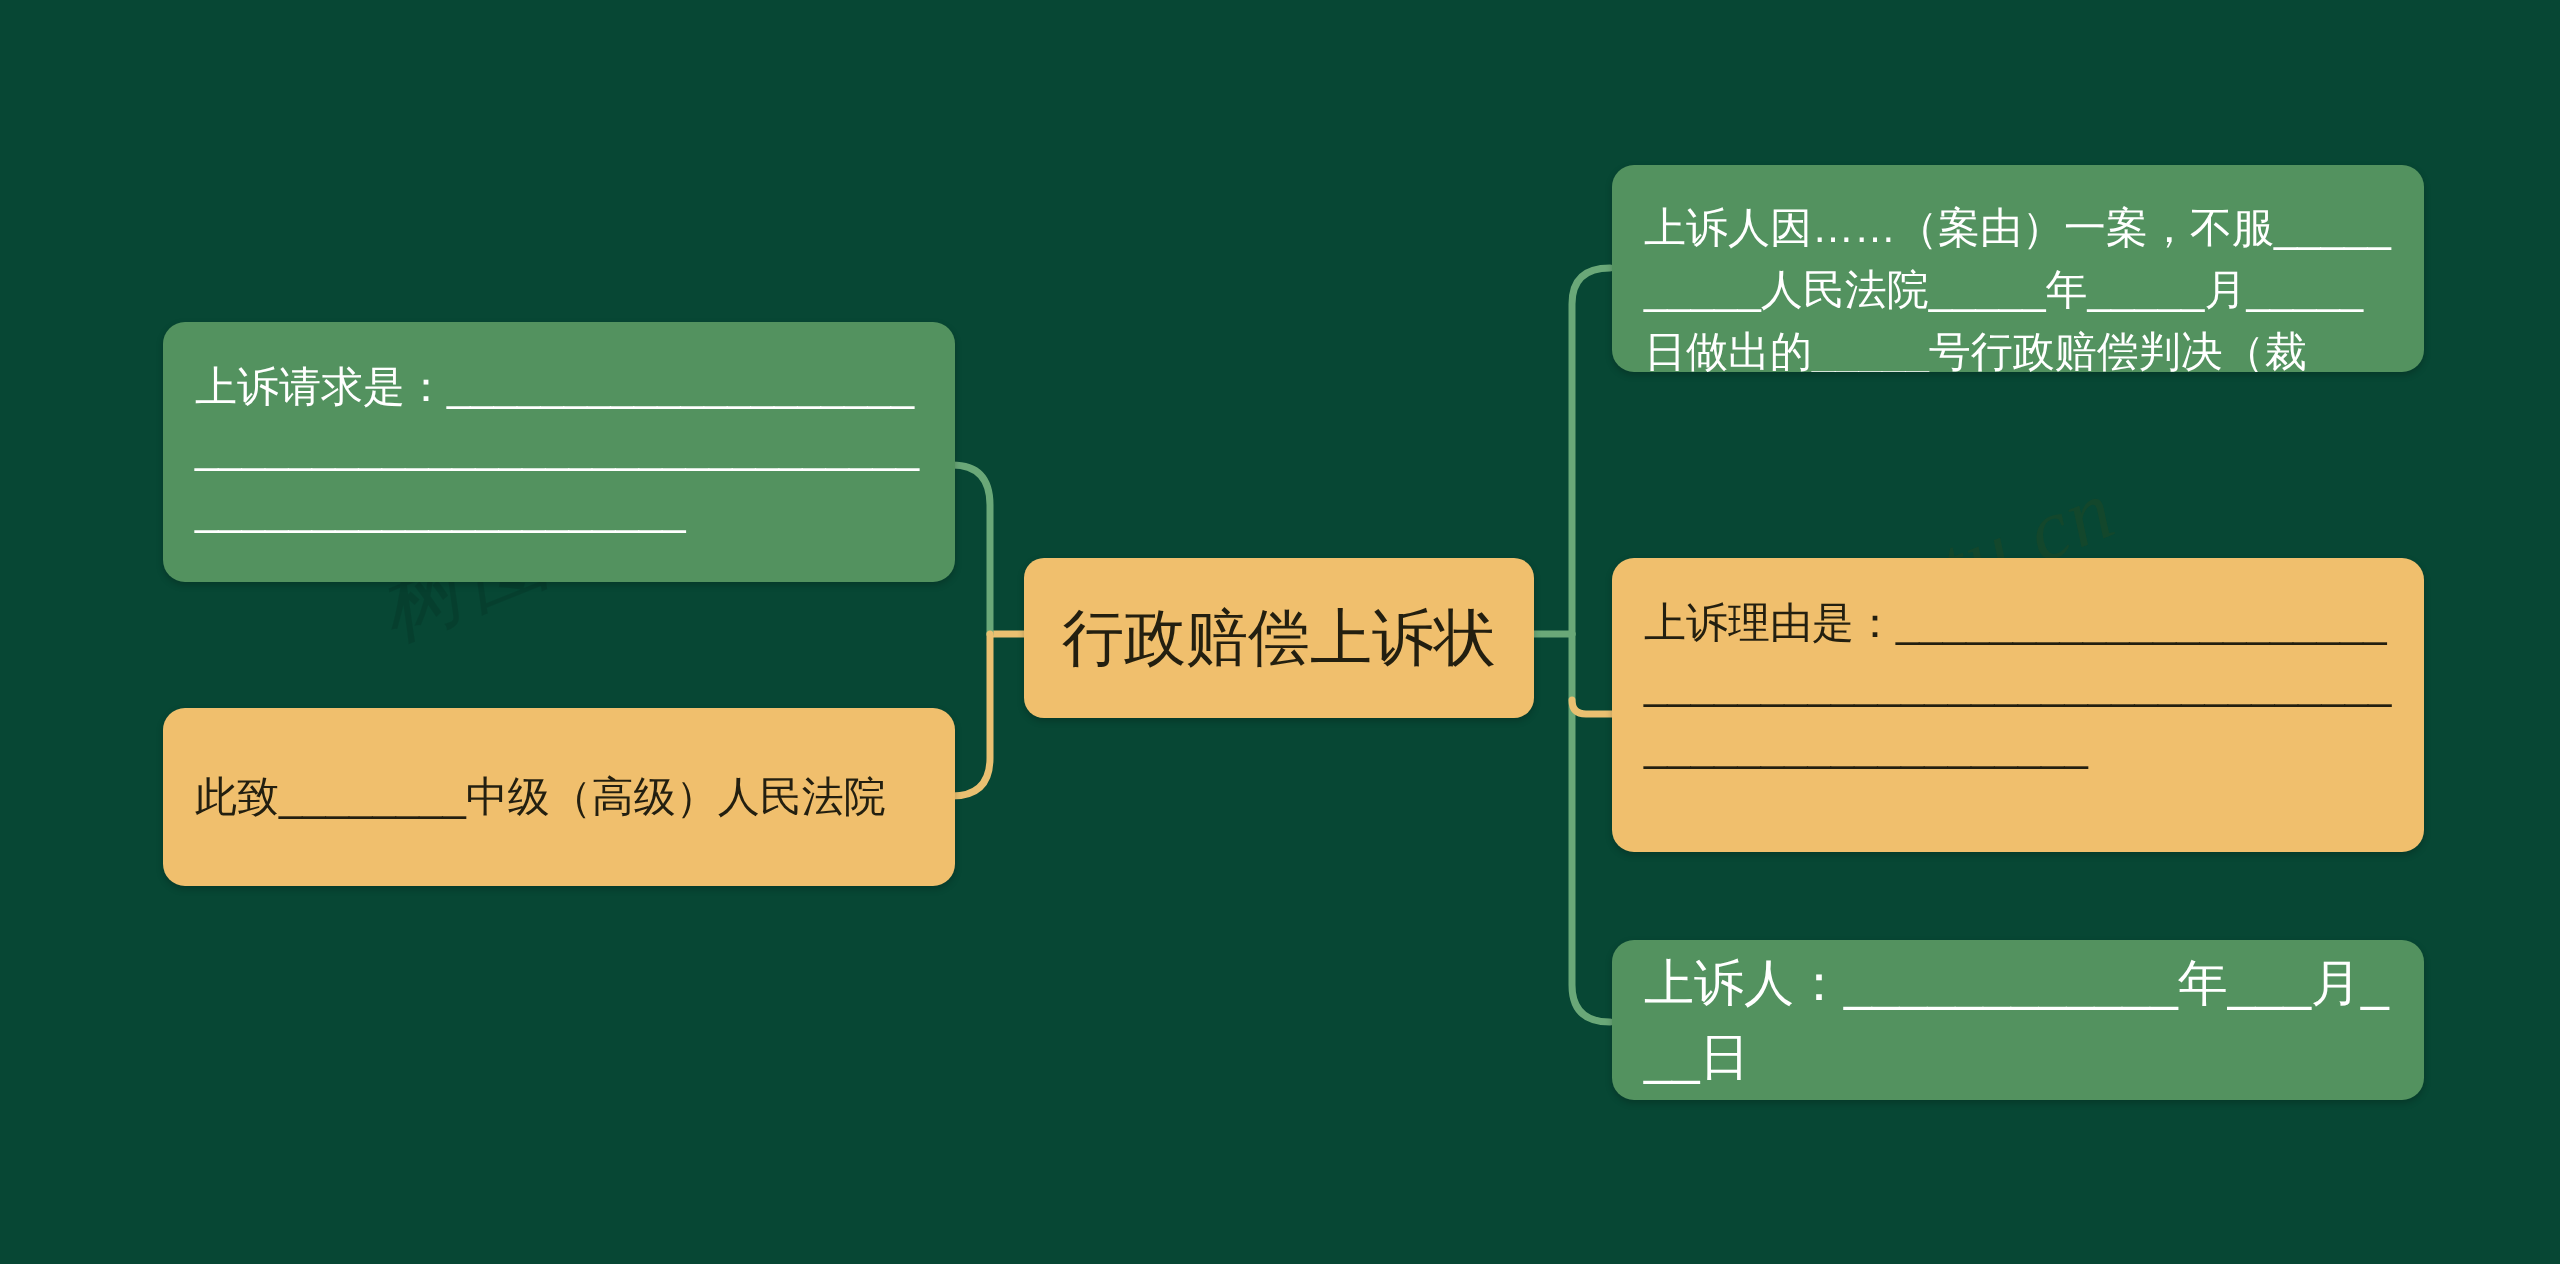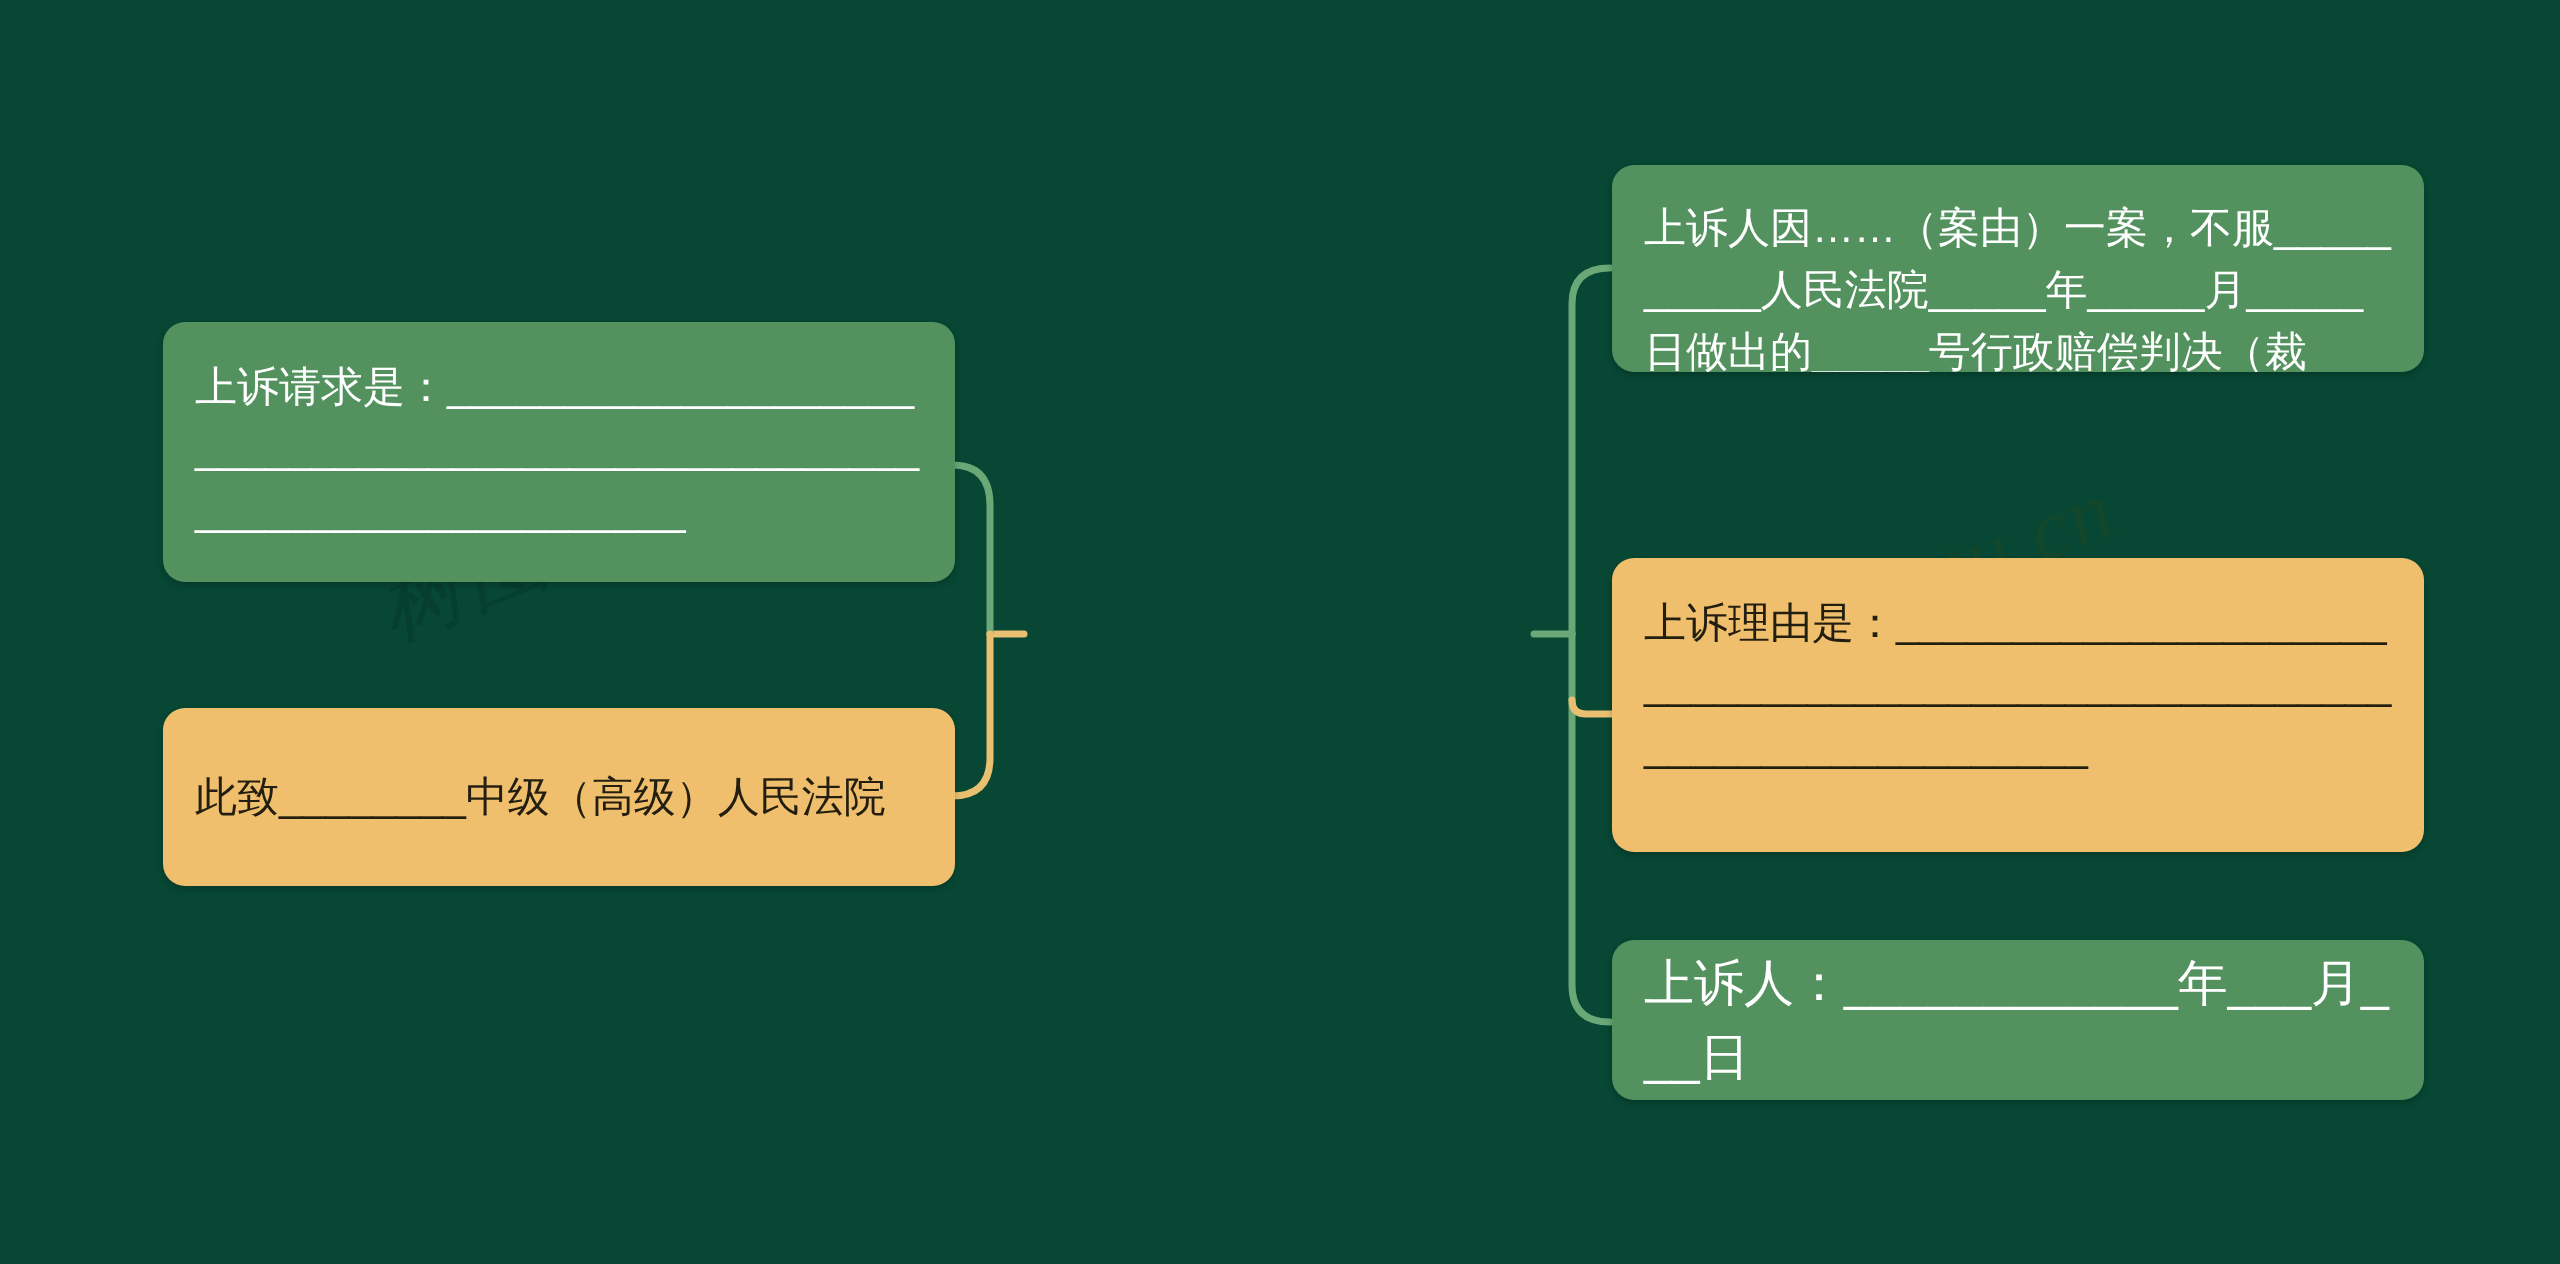--- a/index.html
+++ b/index.html
@@ -158,20 +158,23 @@
   <div class="wm wm-olive" style="left:1620px; top:640px;">树图 shutu.cn</div>
 
   <div class="node node-orange" id="node-court">
     <span class="txt">此致________中级（高级）人民法院</span>
   </div>
 
   <div class="node node-green" id="node-request">
     <span class="txt">上诉请求是：________________________________________________________________________</span>
   </div>
 
+  <div class="node node-orange" id="node-root">
+    <span class="txt">行政赔偿上诉状</span>
+  </div>
 
   <div class="node node-green" id="node-statement">
     <span class="txt">上诉人因……（案由）一案，不服__________人民法院_____年_____月_____日做出的_____号行政赔偿判决（裁定），现提起上诉。</span>
   </div>
 
   <div class="node node-orange" id="node-reason">
     <span class="txt">上诉理由是：________________________________________________________________________</span>
   </div>
 
   <div class="node node-green" id="node-signature">

